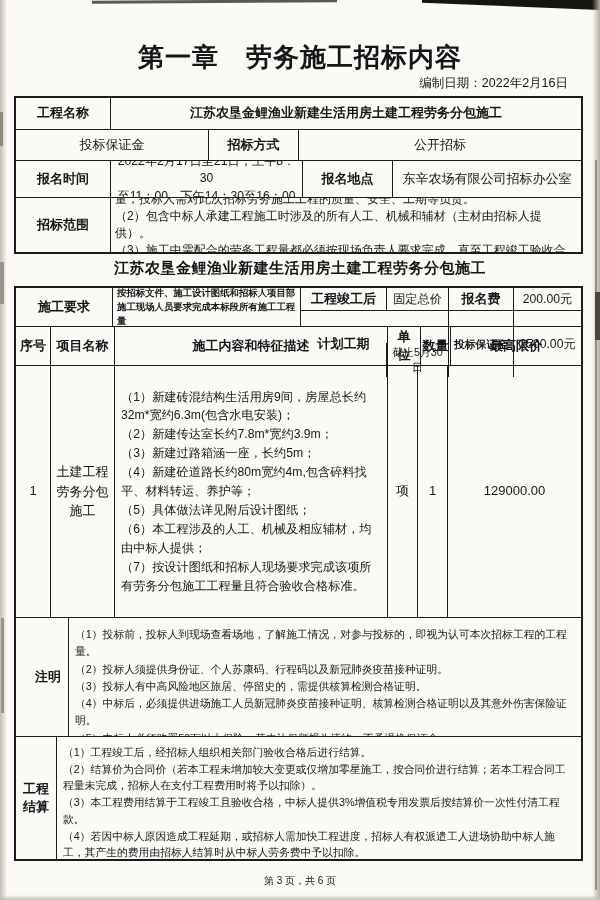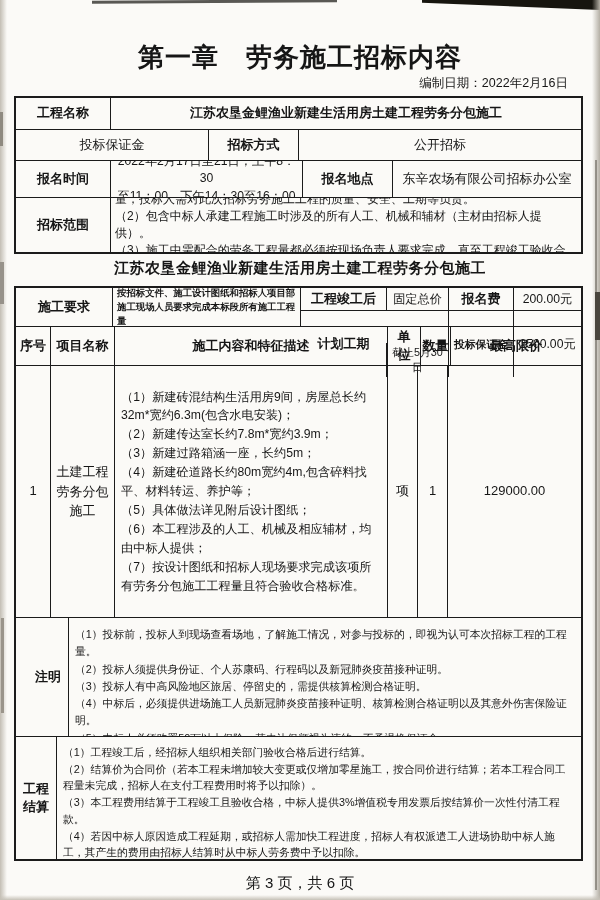--- a/index.html
+++ b/index.html
@@ -20,21 +20,21 @@
   .edge-left-m1{left:0;top:112px;width:3px;height:34px;background:#8f8a80;}
   .edge-left-m2{left:0;top:262px;width:4px;height:42px;background:#97928a;}
   .edge-left-m3{left:1px;top:618px;width:3px;height:95px;background:#9a948a;}
   .edge-bottom{left:0;bottom:0;width:100%;height:5px;background:linear-gradient(to bottom,rgba(200,195,186,0),#c6c1b7);}
   
   .title{position:absolute;left:0;top:40px;width:100%;text-align:center;
     font-size:26px;font-weight:bold;letter-spacing:1px;}
   .dateline{position:absolute;right:32px;top:75px;font-size:12.5px;font-weight:normal;}
   .subtitle{position:absolute;left:0;top:259px;width:100%;text-align:center;
     font-size:15px;font-weight:bold;letter-spacing:.5px;}
-  .footer{position:absolute;left:0;top:874px;width:100%;text-align:center;font-size:15px;}
+  .footer{position:absolute;left:0;top:874px;width:100%;text-align:center;font-size:10px;}
   
   .t{position:absolute;left:14px;width:569px;border:2px solid #1b1b1b;box-sizing:border-box;}
   .tr{display:flex;box-sizing:border-box;align-items:stretch;}
   .tr+.tr{border-top:1px solid #1b1b1b;}
   .thick{border-top-width:2px;}
   .td{box-sizing:border-box;border-left:1px solid #1b1b1b;
     display:flex;align-items:center;justify-content:center;
     text-align:center;padding:2px 4px;overflow:hidden;line-height:1.4;}
   .td:first-child{border-left:none;}
   .left{justify-content:flex-start;text-align:left;}

